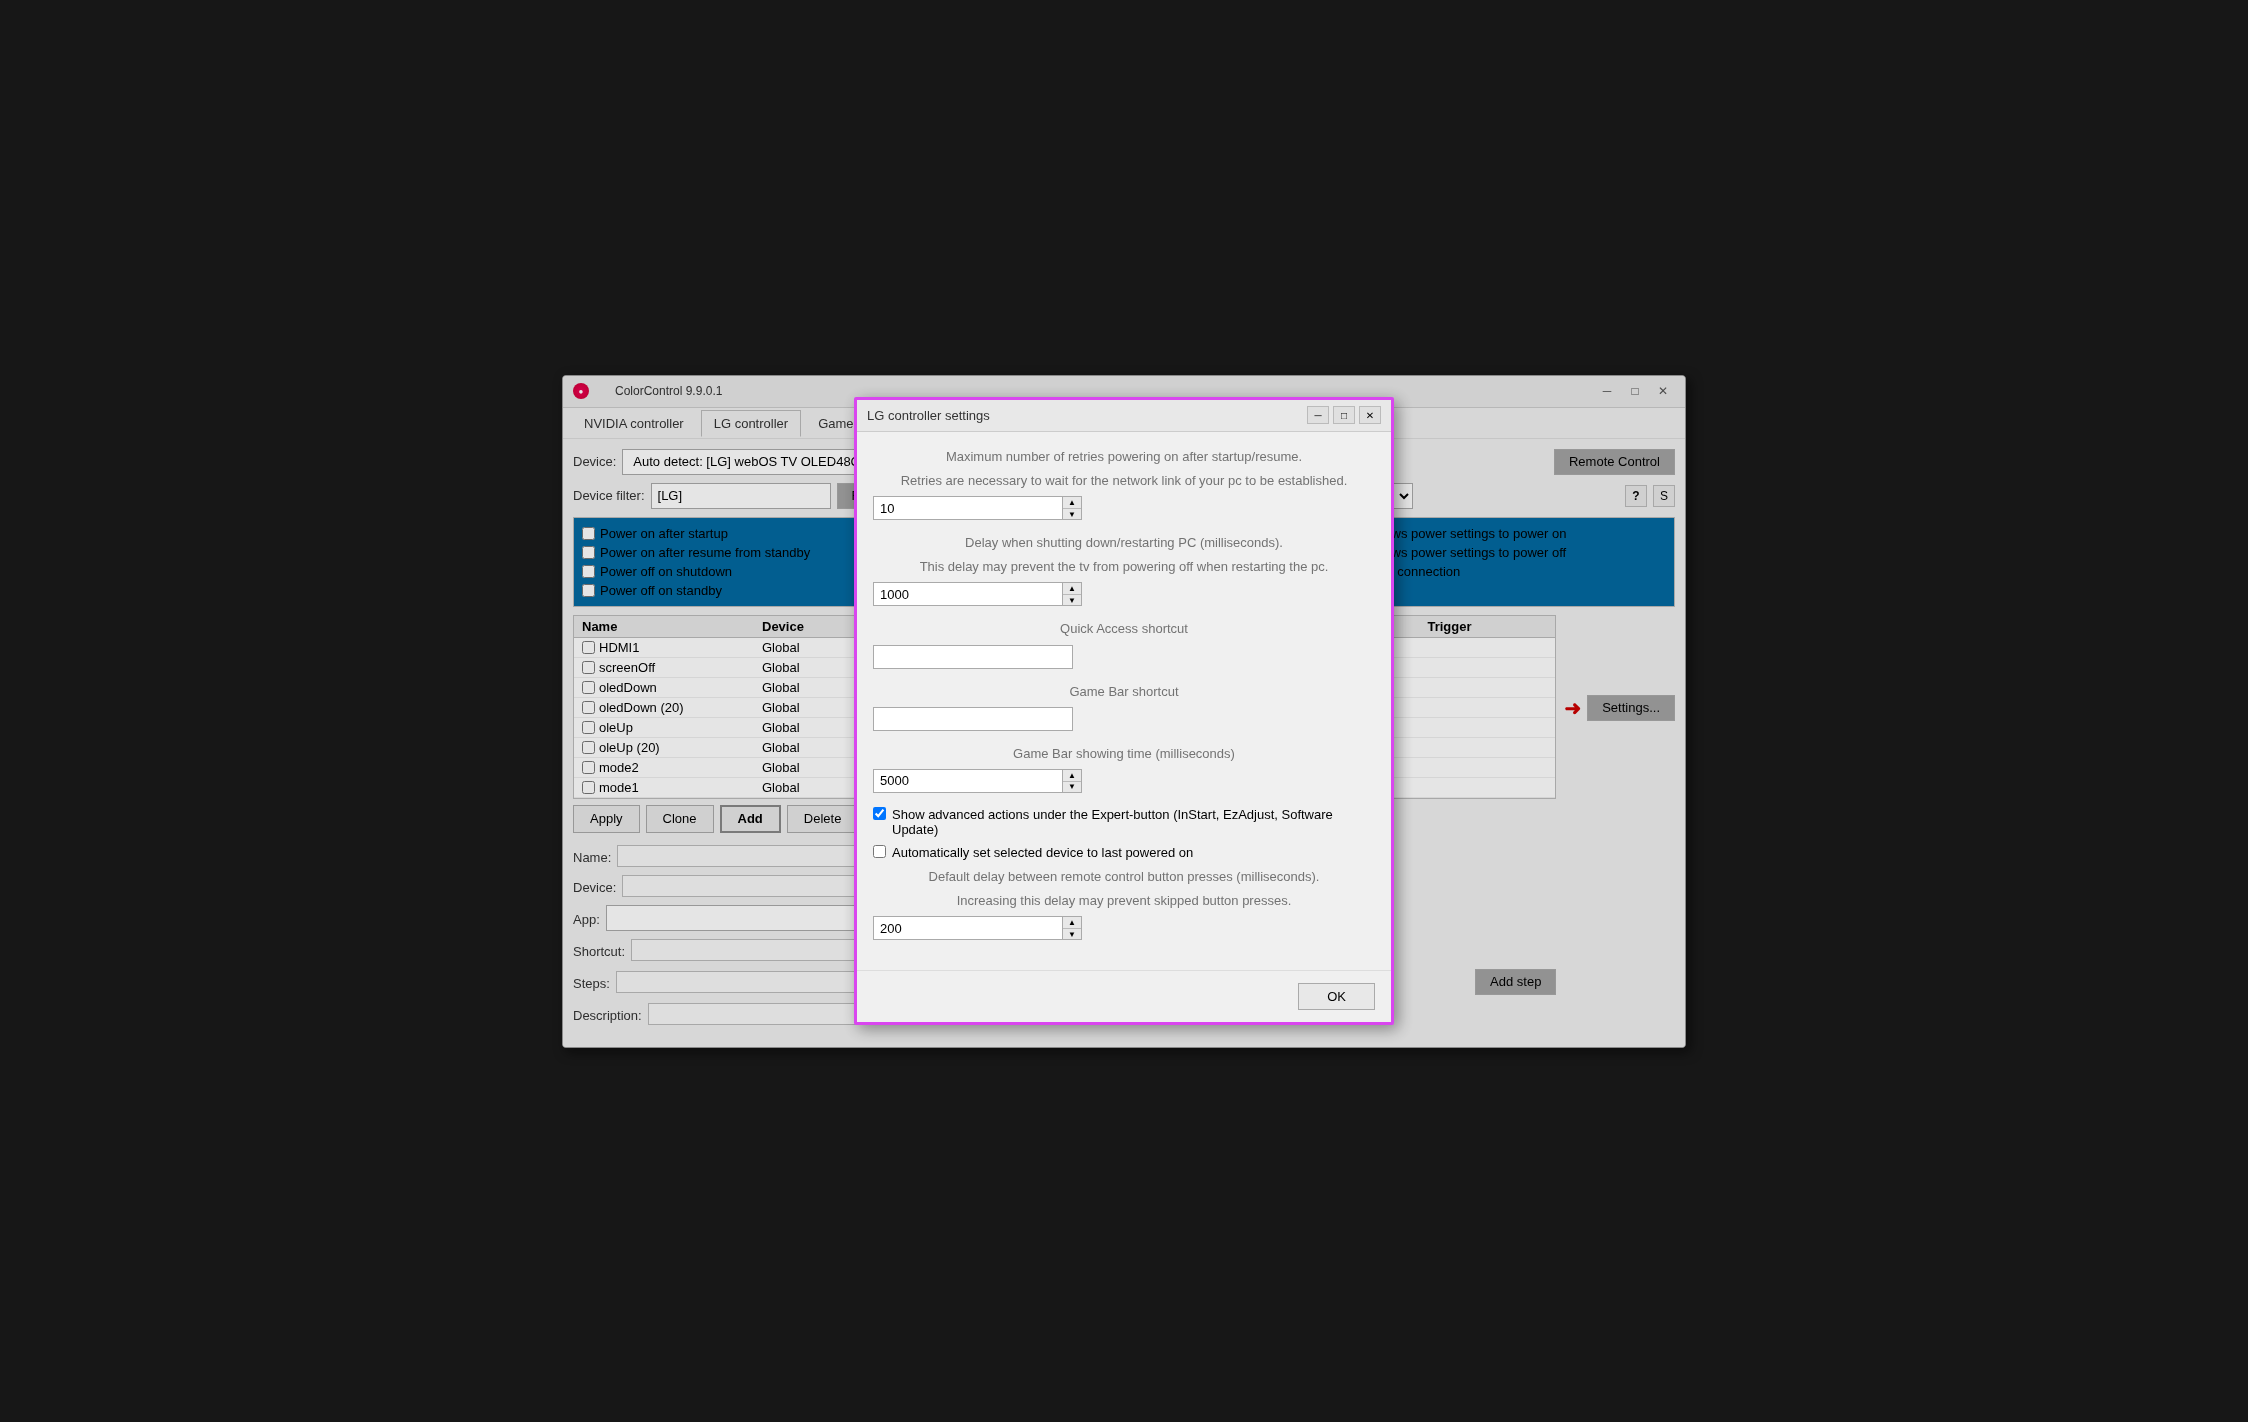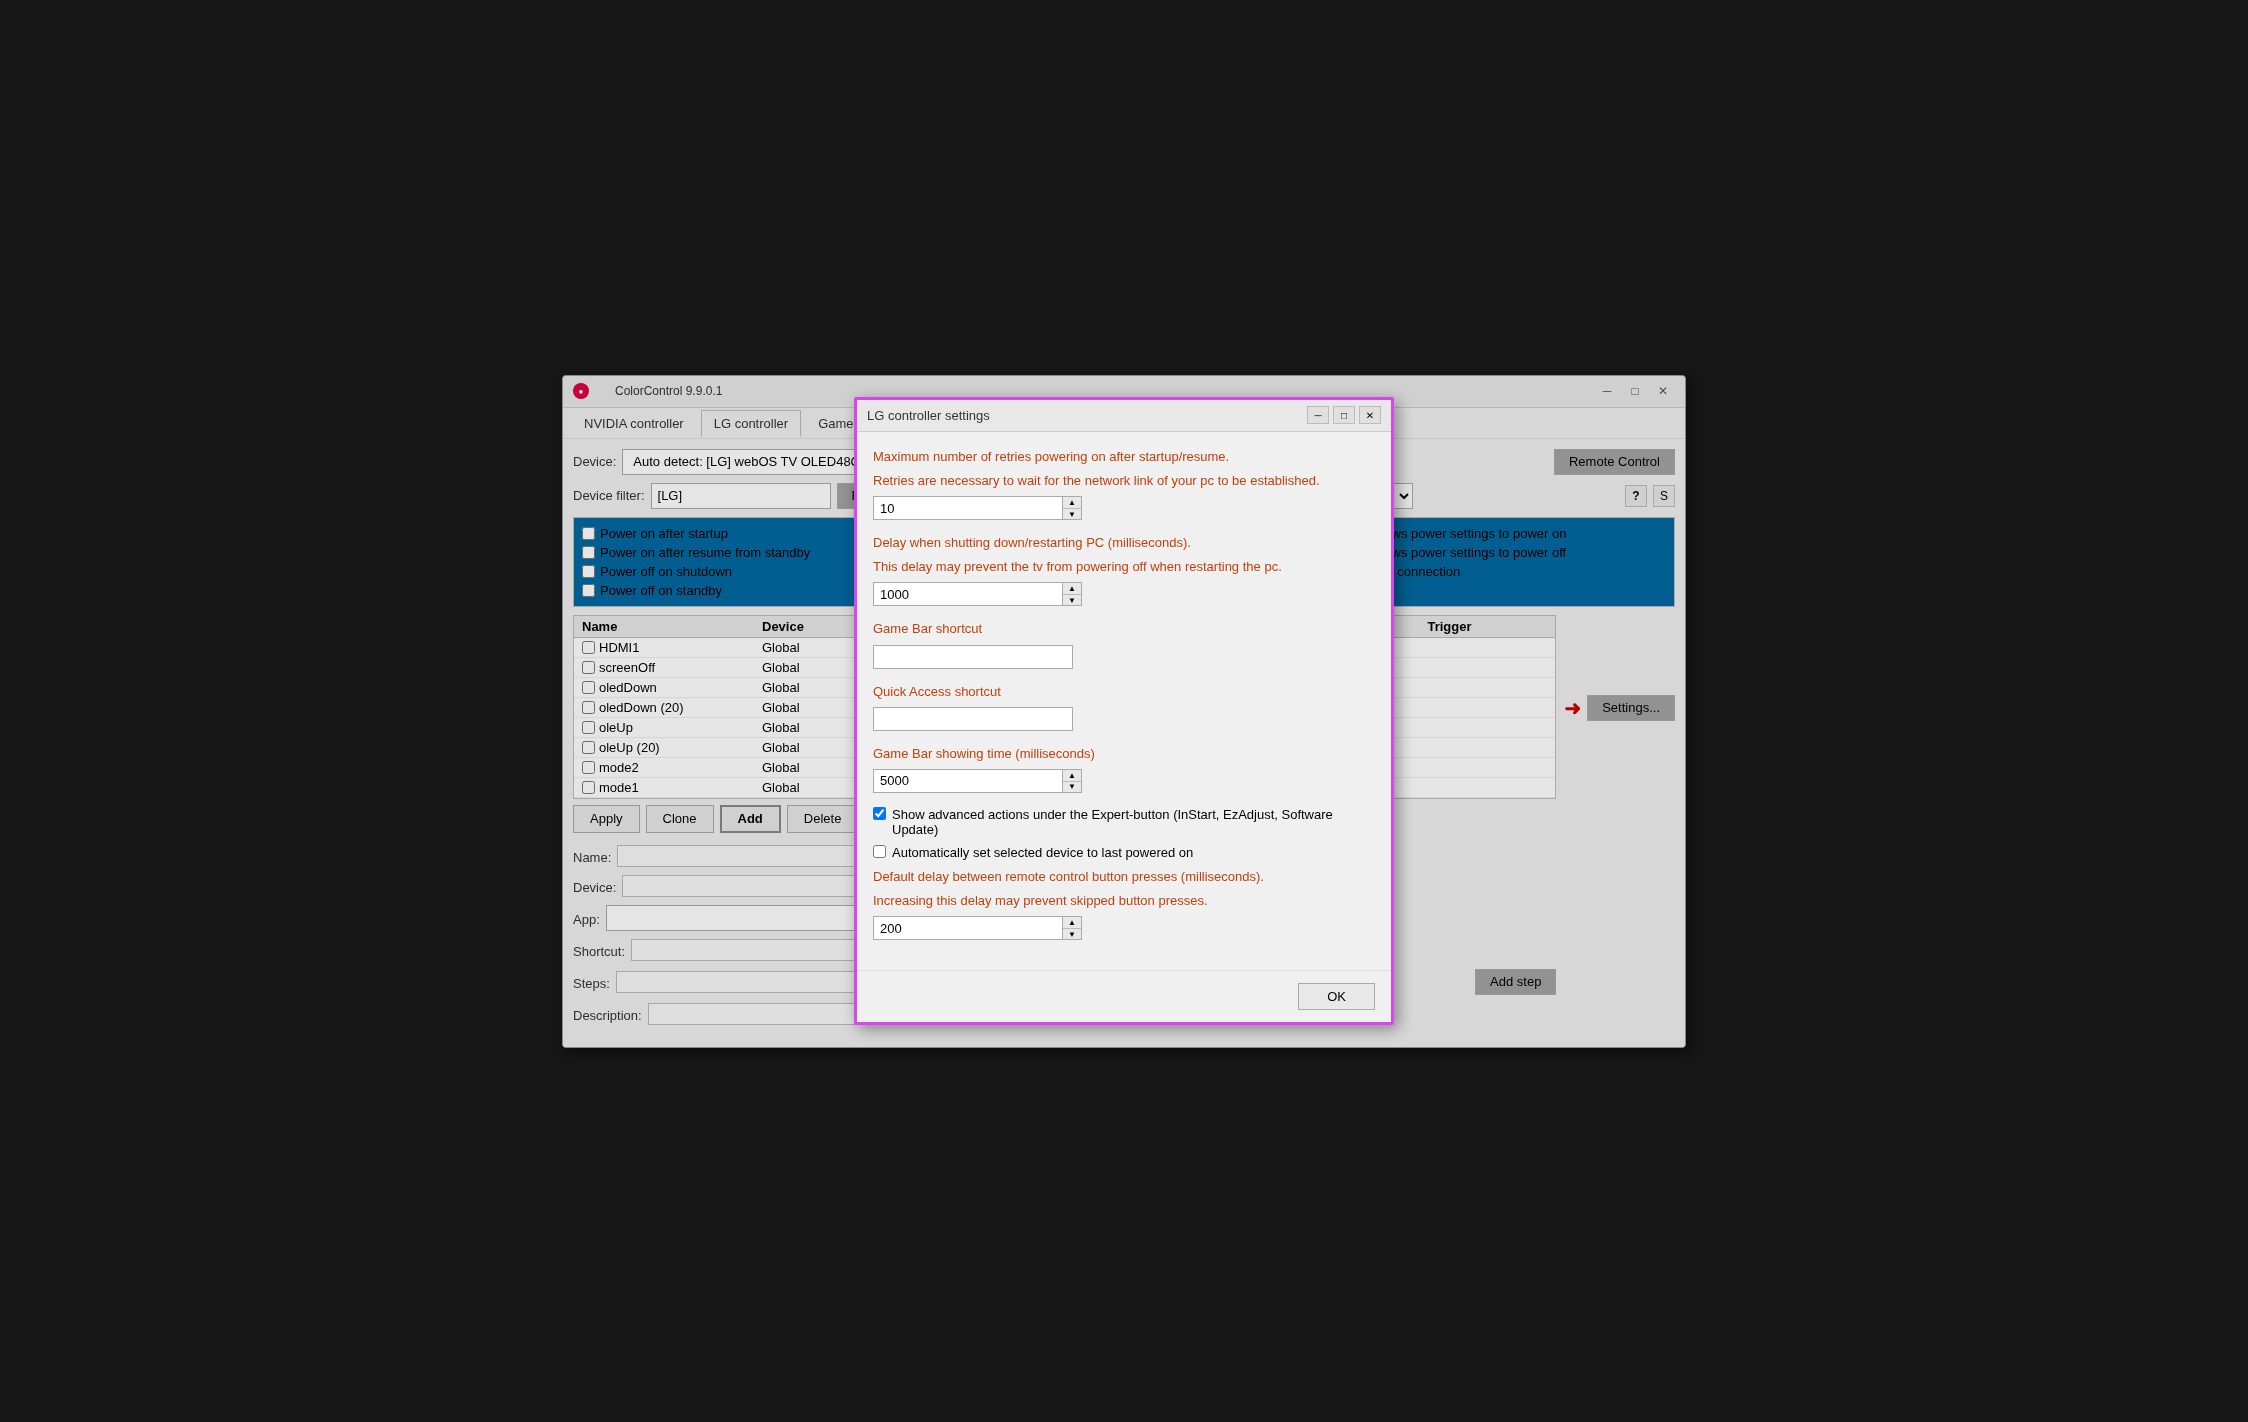--- a/index.html
+++ b/index.html
@@ -254,23 +254,24 @@
       display: flex; align-items: center; justify-content: center;
     }
     .dialog-content {
       padding: 16px;
     }
     .dialog-section {
       margin-bottom: 14px;
     }
     .dialog-text {
       font-size: 13px;
-      color: #c2410c;
+      color: #737373;
       margin-bottom: 6px;
       line-height: 1.4;
+      text-align: center;
     }
     .spinner-input {
       display: flex;
       align-items: center;
       gap: 0;
       width: 140px;
     }
     .spinner-field {
       flex: 1;
       padding: 3px 6px;
@@ -626,26 +627,26 @@
         <div class="spinner-input">
           <input class="spinner-field" type="text" value="1000" style="">
           <div class="spinner-arrows">
             <button class="spinner-arrow">▲</button>
             <button class="spinner-arrow">▼</button>
           </div>
         </div>
       </div>
 
       <div class="dialog-section">
+        <p class="dialog-text">Quick Access shortcut</p>
+        <input type="text" class="shortcut-input" style="width: 200px;">
+      </div>
+
+      <div class="dialog-section">
         <p class="dialog-text">Game Bar shortcut</p>
-        <input type="text" class="shortcut-input" style="width: 200px;">
-      </div>
-
-      <div class="dialog-section">
-        <p class="dialog-text">Quick Access shortcut</p>
         <input type="text" class="shortcut-input" style="width: 200px;">
       </div>
 
       <div class="dialog-section">
         <p class="dialog-text">Game Bar showing time (milliseconds)</p>
         <div class="spinner-input">
           <input class="spinner-field" type="text" value="5000" style="">
           <div class="spinner-arrows">
             <button class="spinner-arrow">▲</button>
             <button class="spinner-arrow">▼</button>

